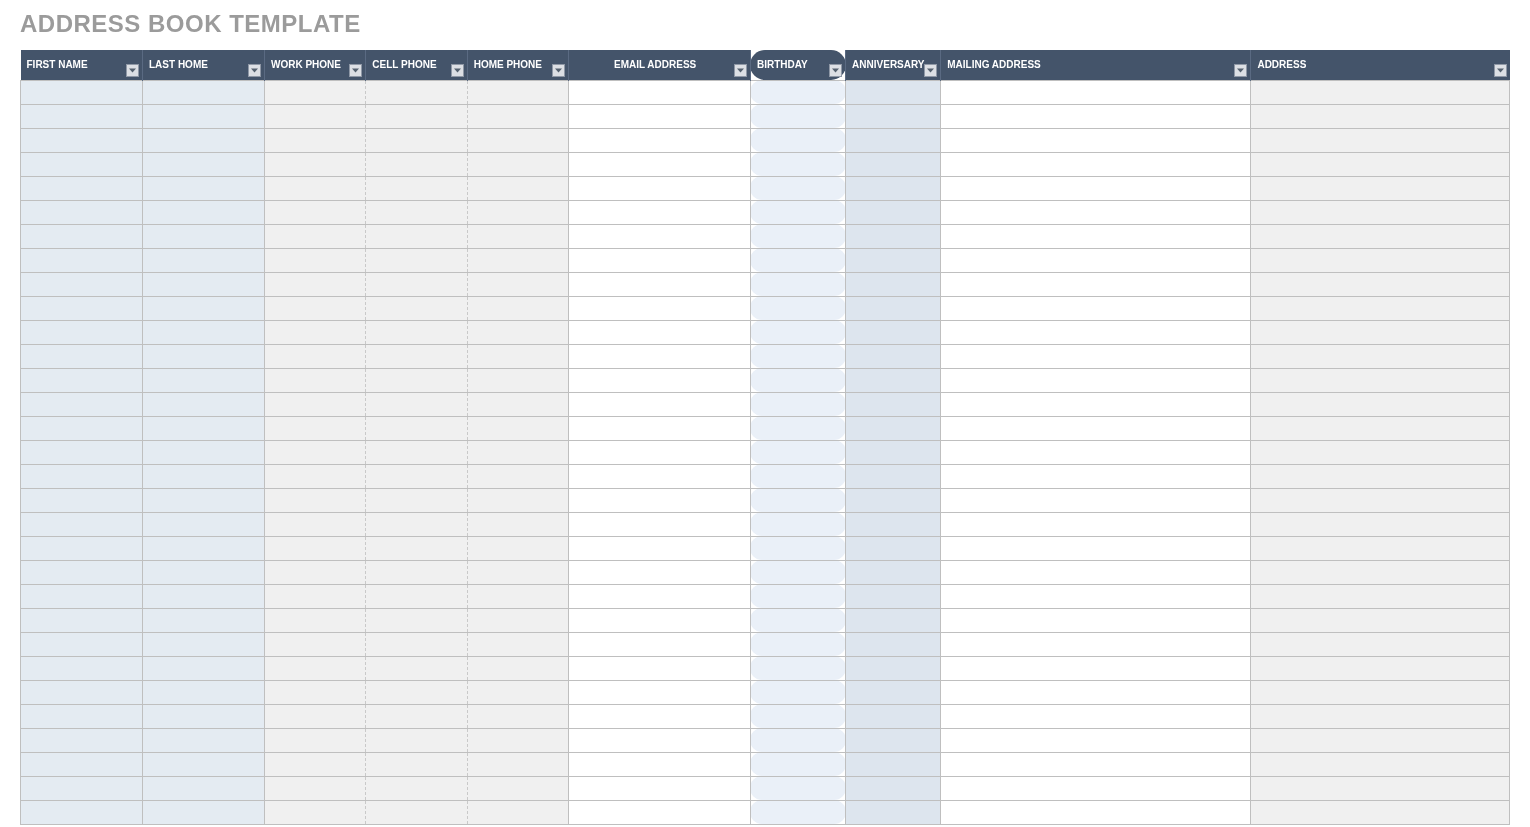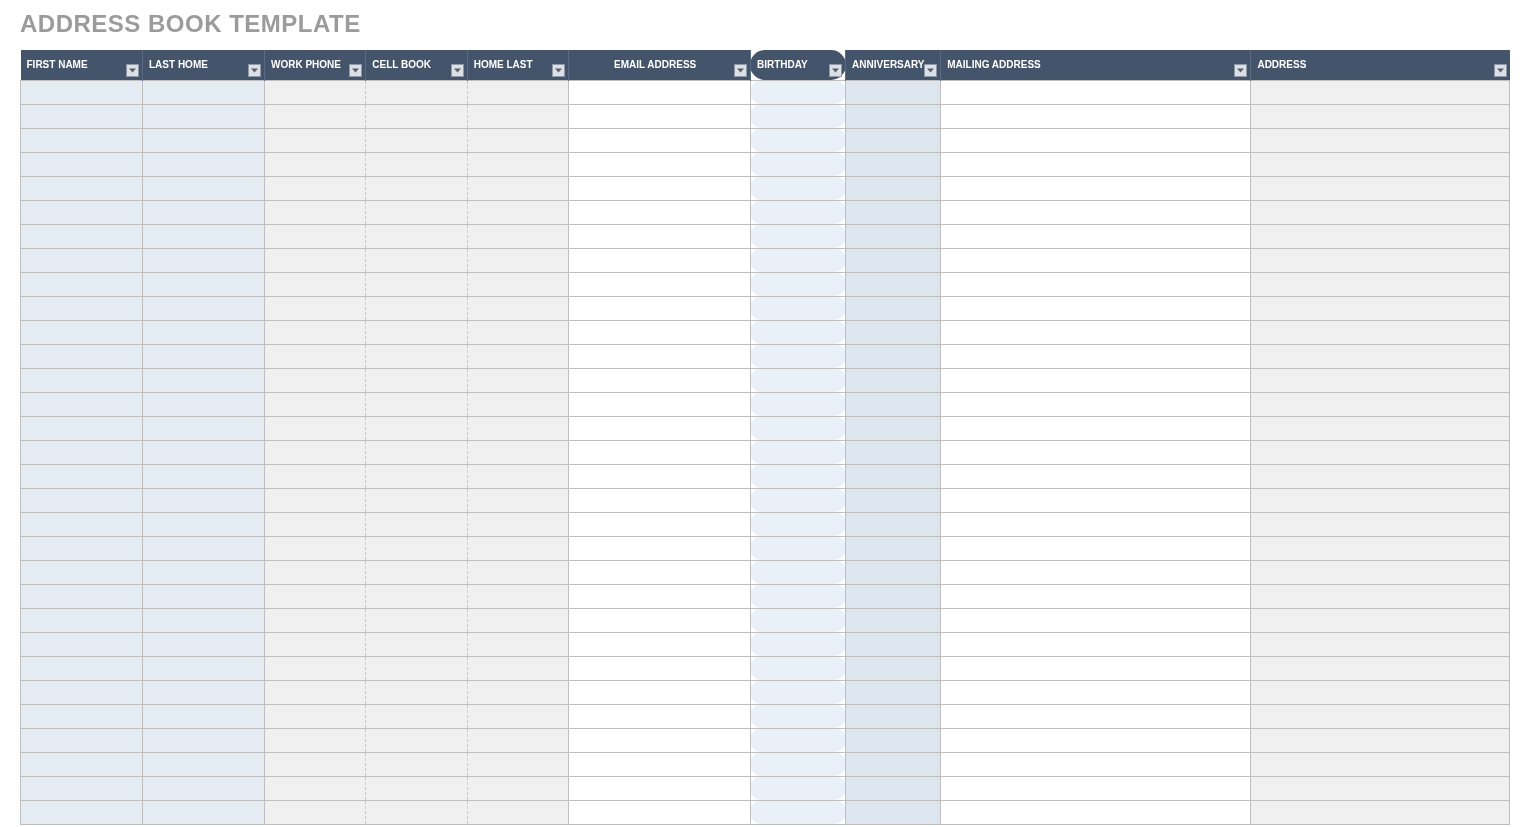--- a/index.html
+++ b/index.html
@@ -110,29 +110,29 @@
       </th>
       <th class="c-wp">
         <span>WORK PHONE</span>
         <span class="filter-btn">
           <svg width="7" height="5" viewBox="0 0 10 6">
               <path d="M0 0 L10 0 L5 6 Z" fill="#55616f"></path>
             </svg>
         </span>
       </th>
       <th class="c-cp">
-        <span>CELL BOOK</span>
+        <span>CELL PHONE</span>
         <span class="filter-btn">
           <svg width="7" height="5" viewBox="0 0 10 6">
               <path d="M0 0 L10 0 L5 6 Z" fill="#55616f"></path>
             </svg>
         </span>
       </th>
       <th class="c-hp">
-        <span>HOME LAST</span>
+        <span>HOME PHONE</span>
         <span class="filter-btn">
           <svg width="7" height="5" viewBox="0 0 10 6">
               <path d="M0 0 L10 0 L5 6 Z" fill="#55616f"></path>
             </svg>
         </span>
       </th>
       <th class="c-em">
         <span>EMAIL ADDRESS</span>
         <span class="filter-btn">
           <svg width="7" height="5" viewBox="0 0 10 6">

